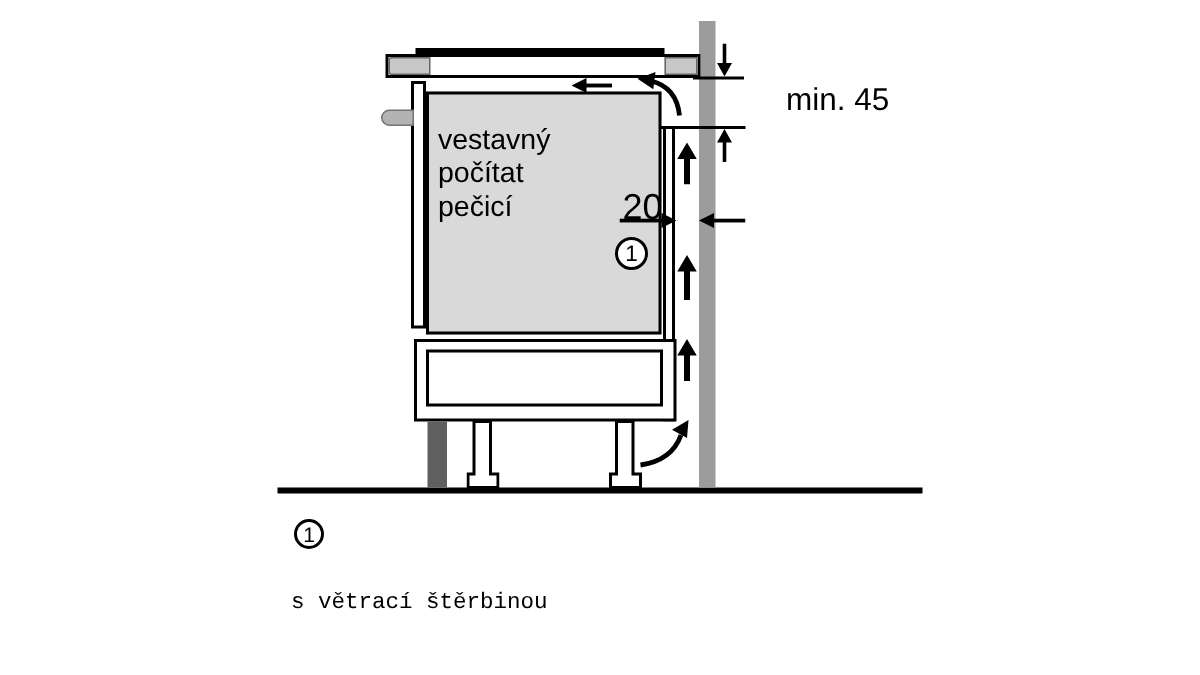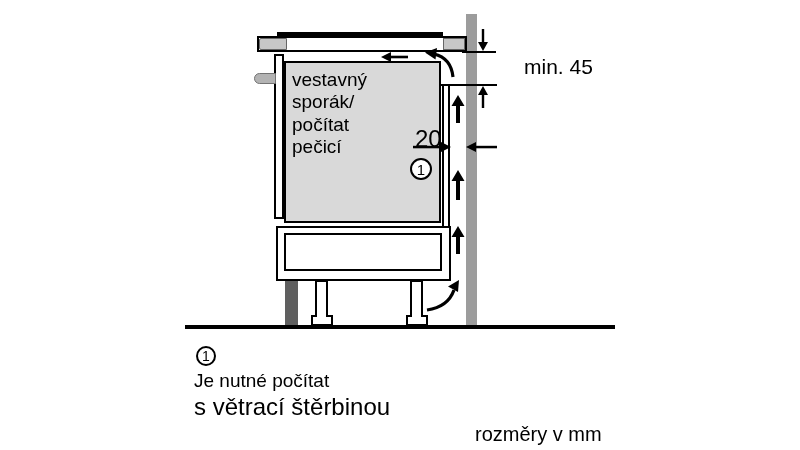--- a/index.html
+++ b/index.html
@@ -38,23 +38,22 @@
   <div class="abs outl" style="left:257px;top:36px;width:210px;height:16px;">
     <div class="abs counter-end-fill" style="left:0;top:0;width:28px;height:12px;border-radius:2px 0 0 2px;"></div>
     <div class="abs counter-end-fill" style="right:0;top:0;width:22px;height:12px;"></div>
   </div>
 
   <div class="abs outl" style="left:274px;top:54px;width:10px;height:165px;"></div>
 
   <div class="abs knob-fill" style="left:254px;top:73px;width:22px;height:11px;border:1.5px solid #737373;border-radius:6px 0 0 6px;box-sizing:border-box;"></div>
 
   <div class="abs cabinet-fill" style="left:284px;top:61px;width:157px;height:162px;border:2px solid #000;box-sizing:border-box;">
-    <div class="abs label-lines" style="left:6px;top:6px;">
+    <div class="abs label-lines" style="left:6px;top:20px;">
       <span>vestavný</span>
-      <span>sporák/</span>
       <span>počítat</span>
       <span>pečicí</span>
     </div>
   </div>
 
   <div class="abs outl" style="left:442px;top:84px;width:8px;height:197px;"></div>
 
   <div class="abs outl" style="left:276px;top:226px;width:175px;height:55px;"></div>
   <div class="abs outl" style="left:284px;top:233px;width:158px;height:38px;"></div>
 
@@ -112,18 +111,16 @@
     <rect x="9" y="4.8" width="22" height="2.5" fill="#000"></rect>
   </svg>
 
   <div class="abs circle-badge" style="left:410px;top:158px;width:22px;height:22px;font-size:15px;">
     <span>1</span>
   </div>
 
   <div class="abs circle-badge" style="left:196px;top:346px;width:20px;height:20px;font-size:14px;">
     <span>1</span>
   </div>
-  <div class="abs txt" style="left:194px;top:370px;font-size:19px;">Je nutné počítat</div>
-  <div class="abs txt" style="left:194px;top:393px;font-size:24px;">s větrací štěrbinou</div>
+  <div class="abs txt" style="left:194px;top:393px;font-size:15px;font-family:Liberation Mono, monospace;">s větrací štěrbinou</div>
 
-  <div class="abs txt" style="left:475px;top:423px;font-size:20px;">rozměry v mm</div>
 
 </div>
 
 </body></html>

